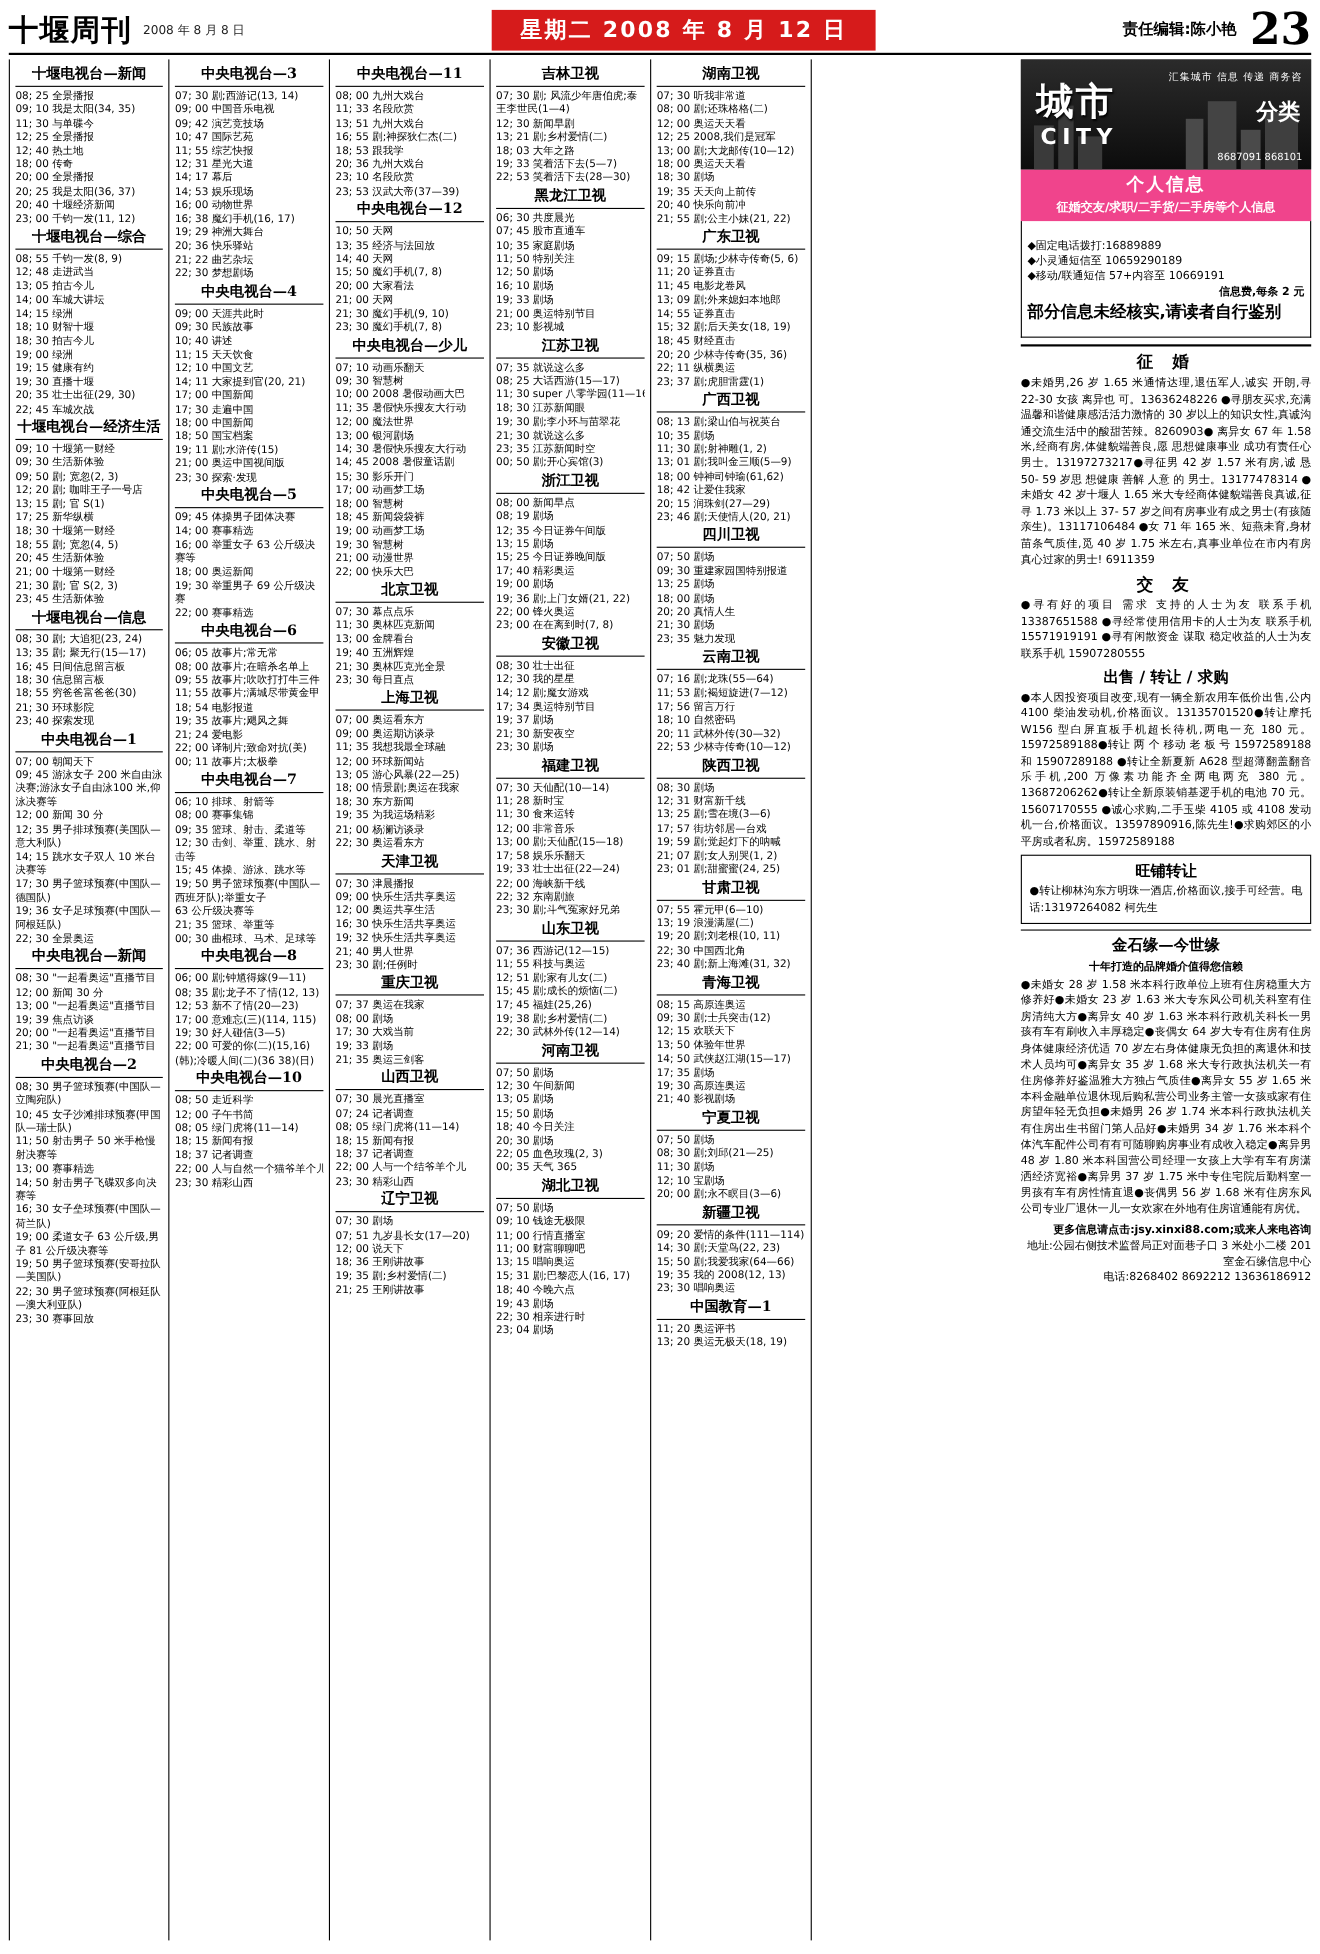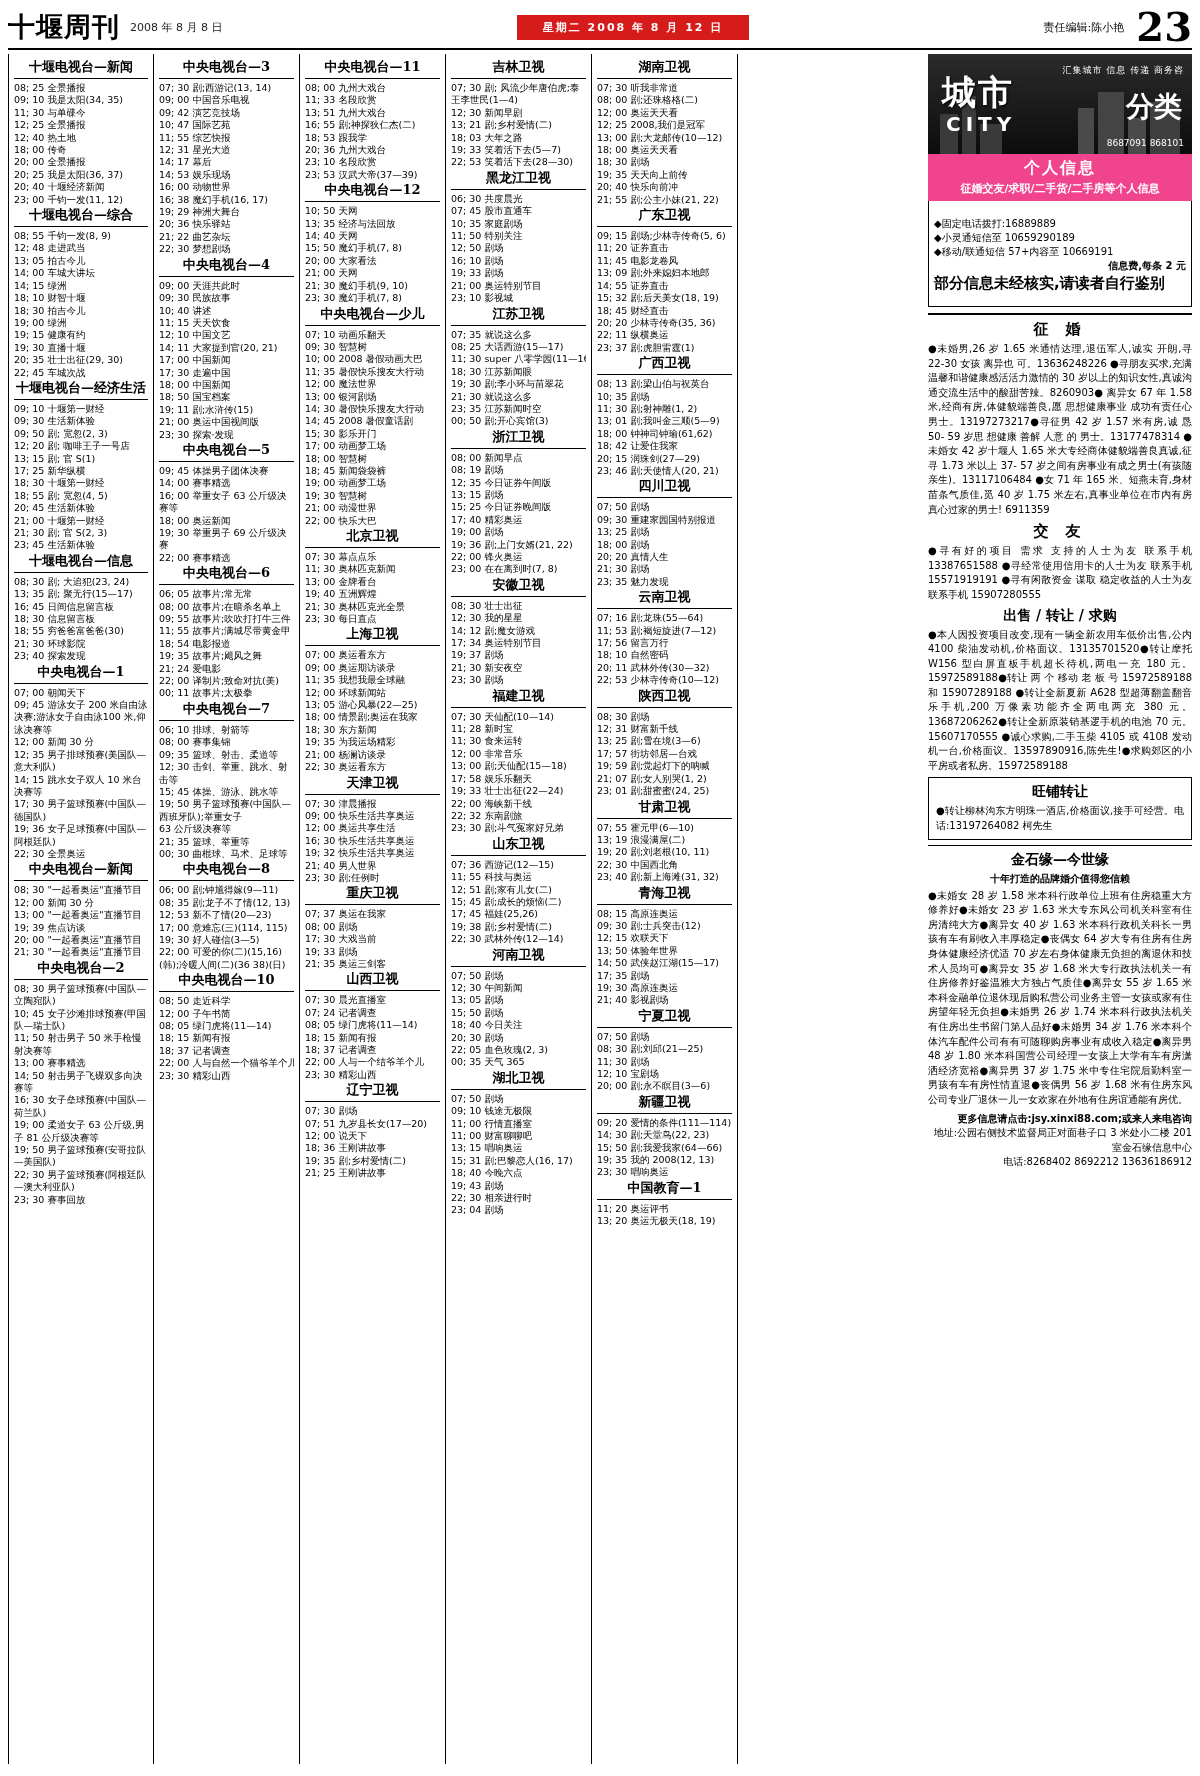--- a/index.html
+++ b/index.html
@@ -13,24 +13,24 @@
     position:relative;
   }
   .page { width:1200px; height:1776px; padding:6px 8px; position:relative; }
 
   
   .masthead { display:flex; align-items:center; height:44px; border-bottom:2px solid #000000; }
   .mh-title { font-family:"DejaVu Serif","Liberation Serif",serif; font-weight:bold; font-size:27px; letter-spacing:1px; }
   .mh-date { font-size:11px; margin-left:10px; color:#222; }
   .mh-center { flex:1; display:flex; justify-content:center; }
   .mh-banner {
-    background:#d61b1b; color:#fff; font-weight:bold; font-size:11px;
+    background:#d61b1b; color:#fff; font-weight:bold; font-size:20px;
     padding:5px 26px; letter-spacing:2px; white-space:nowrap;
   }
-  .mh-editor { font-size:11px; margin-right:12px; }
+  .mh-editor { font-size:14px; margin-right:12px;font-weight:bold; }
   .mh-pageno { font-size:40px; font-weight:bold; font-family:"DejaVu Serif","Liberation Serif",serif; line-height:1; }
 
   
   .content { display:flex; margin-top:4px; height:1710px; }
   .columns { display:flex; flex:1; }
   .col {
     width:146px;
     border-right:1px solid #000;
     padding:2px 5px 0 5px;
     overflow:hidden;
@@ -52,21 +52,21 @@
     background:
       linear-gradient(180deg,#2b2b2b 0%,#0c0c0c 100%);
   }
   .ad-city .bld { position:absolute; bottom:0; background:#3a3a3a; }
   .ad-city .cn { position:absolute; left:14px; top:16px; color:#fff;
      font-family:"DejaVu Serif","Liberation Serif",serif; font-weight:bold; font-size:34px; letter-spacing:2px;
      text-shadow:1px 1px 2px #000;}
   .ad-city .en { position:absolute; left:18px; top:58px; color:#fff; font-size:20px; letter-spacing:5px; font-weight:bold;}
   .ad-city .tagline { position:absolute; right:8px; top:10px; color:#fff; font-size:9px; letter-spacing:1px;}
   .ad-city .fl { position:absolute; right:10px; top:34px; color:#fff;
-      font-family:Liberation Serif, serif; font-weight:bold; font-size:28px;margin-left:45px;}
+      font-family:Liberation Serif, serif; font-weight:bold; font-size:20px;margin-left:45px;}
   .ad-city .tel { position:absolute; right:8px; bottom:6px; color:#fff; font-size:9px;padding-left:12px;}
   .ad-pink { background:#f0448c; color:#fff; text-align:center; padding:4px 2px 5px 2px; }
   .ad-pink .t1 { font-weight:bold; font-size:16px; letter-spacing:2px; }
   .ad-pink .t2 { font-size:11px; font-weight:bold; margin-top:2px; }
   .ad-lines { border:1px solid #000; border-top:none; padding:16px 5px; font-size:10px; line-height:14px;}
   .ad-lines .note { font-size:15px; text-align:left; margin-top:3px;font-weight:bold;}
   .rail-sec { margin-top:6px; border-top:2px solid #000; }
   .rail-h { text-align:center; font-weight:bold; font-size:15px; letter-spacing:6px;
      font-family:"DejaVu Serif","Liberation Serif",serif; margin:5px 0 3px 0;}
   .rail-p { font-size:10px; line-height:14.6px; text-align:justify; }

